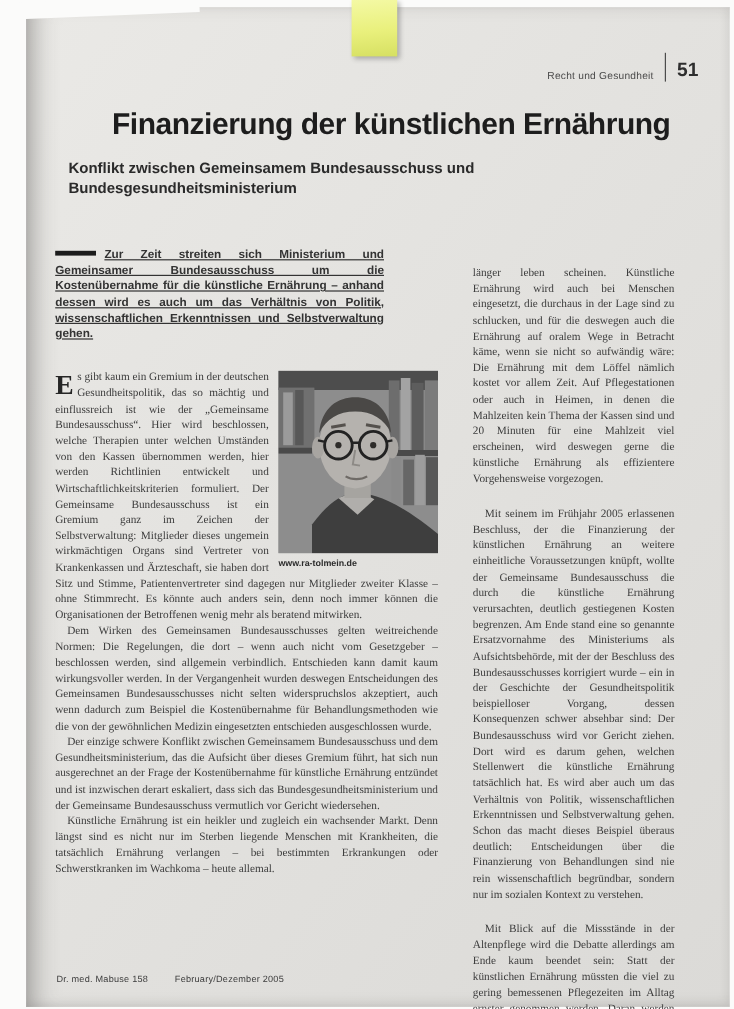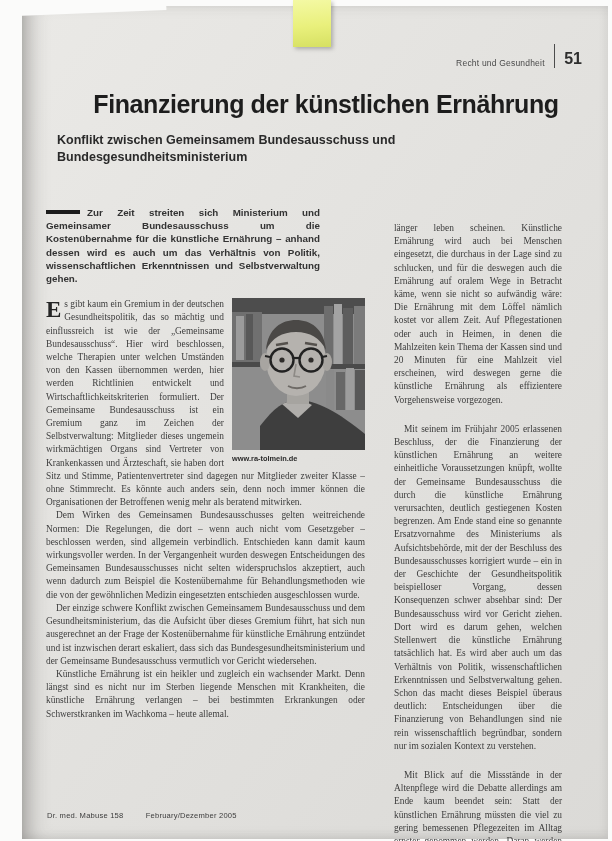--- a/index.html
+++ b/index.html
@@ -40,21 +40,21 @@
   }
   .cols{
     position:absolute;left:24px;top:200px;width:532px;
     display:flex;gap:13px;
     color:#3d3d3d;filter:blur(.28px);
   }
   .col-left{width:319px;}
   .col-right{width:200px;}
   .lead{
     width:274px;font-size:9.8px;line-height:13.2px;font-weight:bold;color:#333;
-    margin-bottom:13px;text-align:justify;
+    margin-bottom:24px;text-align:justify;text-decoration:underline;
   }
   .lead-bar{
     display:inline-block;width:34px;height:4.5px;background:#1c1c1c;
     margin-right:7px;vertical-align:2px;
   }
   .bodytext{font-family:"Liberation Serif", serif;font-size:9.4px;line-height:13.2px;text-align:justify;}
   .bodytext p{margin:0;}
   .bodytext p.indent{text-indent:10px;}
   .dropcap{
     float:left;font-size:23px;line-height:20px;font-weight:bold;color:#262626;
@@ -138,21 +138,21 @@
             <path d="M64 66 L62 78 L68 79" fill="none" stroke="#8d8a86" stroke-width="1.6"></path>
             <path d="M56 88 C61 91 69 91 74 88" fill="none" stroke="#6e6a66" stroke-width="1.8"></path>
           </svg>
           <div class="caption">
             <span class="url">www.ra-tolmein.de</span>
           </div>
         </div>
         <p><span class="dropcap">E</span><span>s gibt kaum ein Gremium in der deutschen Gesundheitspolitik, das so mächtig und einflussreich ist wie der „Gemeinsame Bundesausschuss“. Hier wird beschlossen, welche Therapien unter welchen Umständen von den Kassen übernommen werden, hier werden Richtlinien entwickelt und Wirtschaftlichkeitskriterien formuliert. Der Gemeinsame Bundesausschuss ist ein Gremium ganz im Zeichen der Selbstverwaltung: Mitglieder dieses ungemein wirkmächtigen Organs sind Vertreter von Krankenkassen und Ärzteschaft, sie haben dort Sitz und Stimme, Patientenvertreter sind dagegen nur Mitglieder zweiter Klasse – ohne Stimmrecht. Es könnte auch anders sein, denn noch immer können die Organisationen der Betroffenen wenig mehr als beratend mitwirken.</span></p>
         <p class="indent">Dem Wirken des Gemeinsamen Bundesausschusses gelten weitreichende Normen: Die Regelungen, die dort – wenn auch nicht vom Gesetzgeber – beschlossen werden, sind allgemein verbindlich. Entschieden kann damit kaum wirkungsvoller werden. In der Vergangenheit wurden deswegen Entscheidungen des Gemeinsamen Bundesausschusses nicht selten widerspruchslos akzeptiert, auch wenn dadurch zum Beispiel die Kostenübernahme für Behandlungsmethoden wie die von der gewöhnlichen Medizin eingesetzten entschieden ausgeschlossen wurde.</p>
         <p class="indent">Der einzige schwere Konflikt zwischen Gemeinsamem Bundesausschuss und dem Gesundheitsministerium, das die Aufsicht über dieses Gremium führt, hat sich nun ausgerechnet an der Frage der Kostenübernahme für künstliche Ernährung entzündet und ist inzwischen derart eskaliert, dass sich das Bundesgesundheitsministerium und der Gemeinsame Bundesausschuss vermutlich vor Gericht wiedersehen.</p>
-        <p class="indent">Künstliche Ernährung ist ein heikler und zugleich ein wachsender Markt. Denn längst sind es nicht nur im Sterben liegende Menschen mit Krankheiten, die künstliche Ernährung verlangen – bei bestimmten Erkrankungen oder Schwerstkranken im Wachkoma – heute allemal.</p>
+        <p class="indent">Künstliche Ernährung ist ein heikler und zugleich ein wachsender Markt. Denn längst sind es nicht nur im Sterben liegende Menschen mit Krankheiten, die tatsächlich Ernährung verlangen – bei bestimmten Erkrankungen oder Schwerstkranken im Wachkoma – heute allemal.</p>
       </div>
     </div>
 
     <div class="col-right bodytext">
       <p>länger leben scheinen. Künstliche Ernährung wird auch bei Menschen eingesetzt, die durchaus in der Lage sind zu schlucken, und für die deswegen auch die Ernährung auf oralem Wege in Betracht käme, wenn sie nicht so aufwändig wäre: Die Ernährung mit dem Löffel nämlich kostet vor allem Zeit. Auf Pflegestationen oder auch in Heimen, in denen die Mahlzeiten kein Thema der Kassen sind und 20 Minuten für eine Mahlzeit viel erscheinen, wird deswegen gerne die künstliche Ernährung als effizientere Vorgehensweise vorgezogen.</p>
       <p>Mit seinem im Frühjahr 2005 erlassenen Beschluss, der die Finanzierung der künstlichen Ernährung an weitere einheitliche Voraussetzungen knüpft, wollte der Gemeinsame Bundesausschuss die durch die künstliche Ernährung verursachten, deutlich gestiegenen Kosten begrenzen. Am Ende stand eine so genannte Ersatzvornahme des Ministeriums als Aufsichtsbehörde, mit der der Beschluss des Bundesausschusses korrigiert wurde – ein in der Geschichte der Gesundheitspolitik beispielloser Vorgang, dessen Konsequenzen schwer absehbar sind: Der Bundesausschuss wird vor Gericht ziehen. Dort wird es darum gehen, welchen Stellenwert die künstliche Ernährung tatsächlich hat. Es wird aber auch um das Verhältnis von Politik, wissenschaftlichen Erkenntnissen und Selbstverwaltung gehen. Schon das macht dieses Beispiel überaus deutlich: Entscheidungen über die Finanzierung von Behandlungen sind nie rein wissenschaftlich begründbar, sondern nur im sozialen Kontext zu verstehen.</p>
       <p><span>Mit Blick auf die Missstände in der Altenpflege wird die Debatte allerdings am Ende kaum beendet sein: Statt der künstlichen Ernährung müssten die viel zu gering bemessenen Pflegezeiten im Alltag ernster genommen werden. Daran werden die Kostenfragen, die auch die Pflegekassen und die künstliche Ernährung betreffen, und wird nicht zuletzt die Selbstverwaltung in erheblichem Maße gemessen.</span><span class="end-mark">■</span></p>
     </div>
   </div>
 

